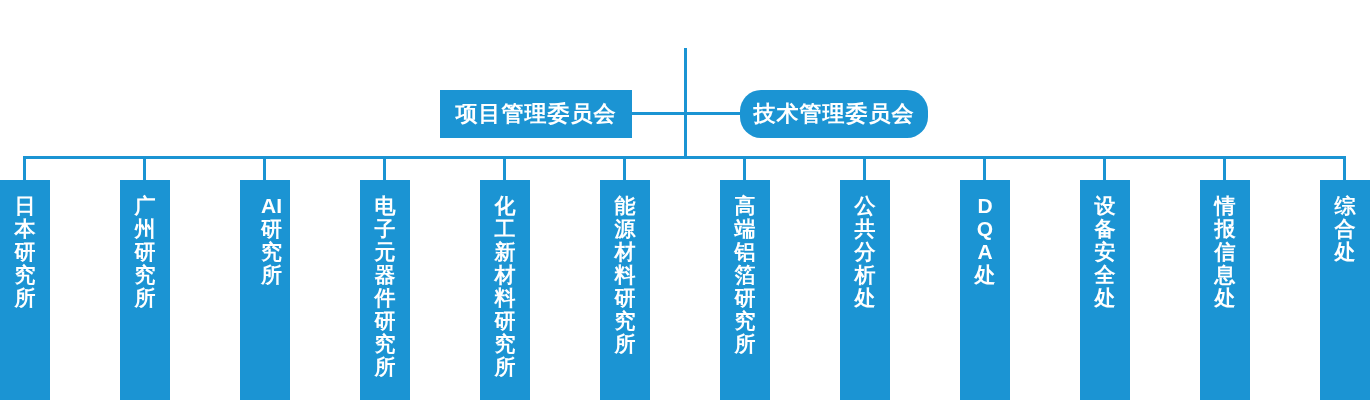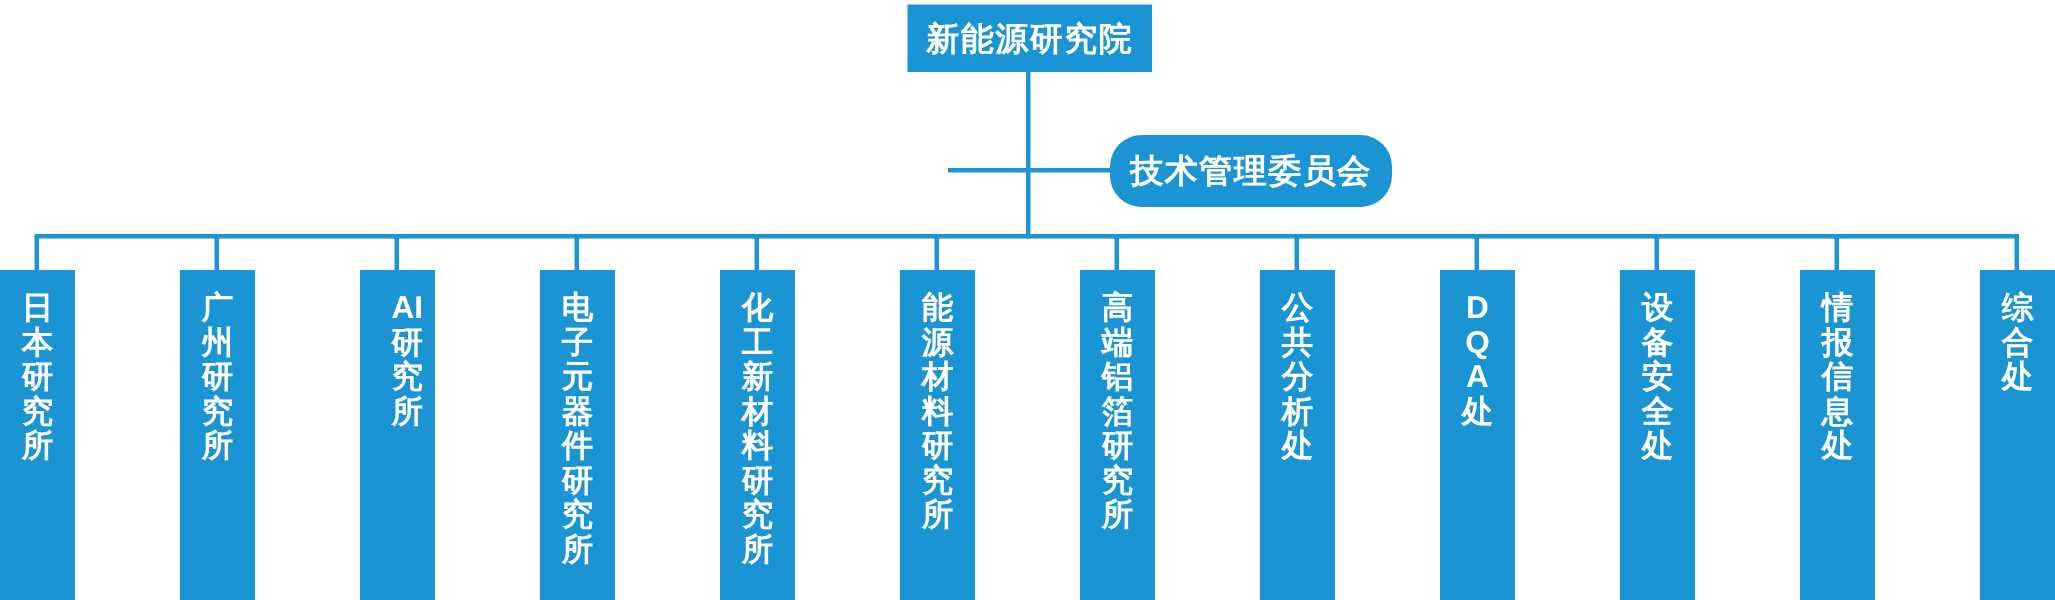--- a/index.html
+++ b/index.html
@@ -84,26 +84,26 @@
   .s8  { left: 983px; }
   .s9  { left: 1103px; }
   .s10 { left: 1223px; }
   .s11 { left: 1343px; }
 </style>
 </head>
 <body>
 
 <div class="chart">
 
-  <div class="node root">新能源研究院</div>
 
   <div class="line v" style="left:684px; top:48px; height:111px"></div>
 
   <div class="line h" style="left:632px; top:112px; width:108px"></div>
 
+  <div class="node committee c0">项目管理委员会</div>
   <div class="node committee c1">技术管理委员会</div>
 
   <div class="line h" style="left:24px; top:156px; width:1322px"></div>
 
   <div class="line v stub s0"></div>
   <div class="line v stub s1"></div>
   <div class="line v stub s2"></div>
   <div class="line v stub s3"></div>
   <div class="line v stub s4"></div>
   <div class="line v stub s5"></div>

